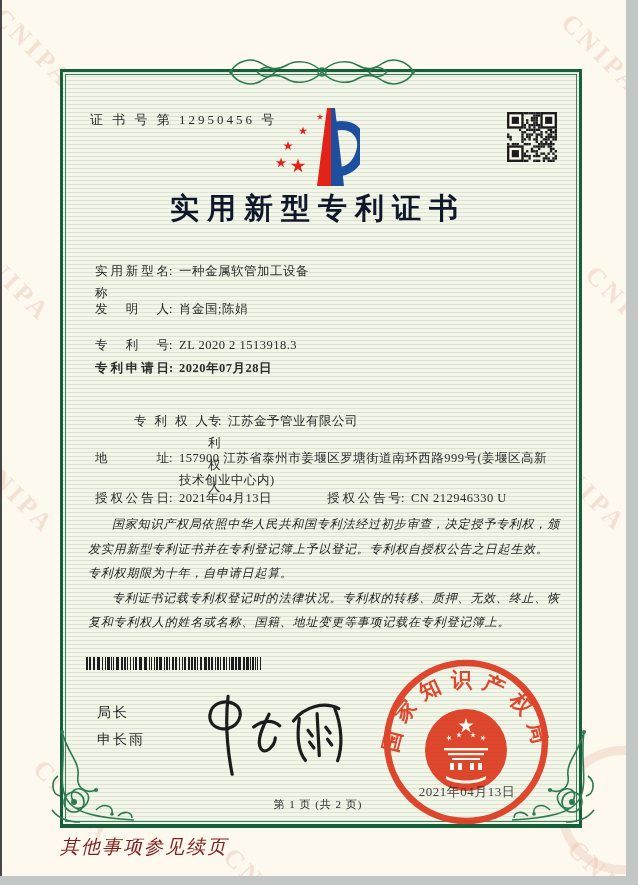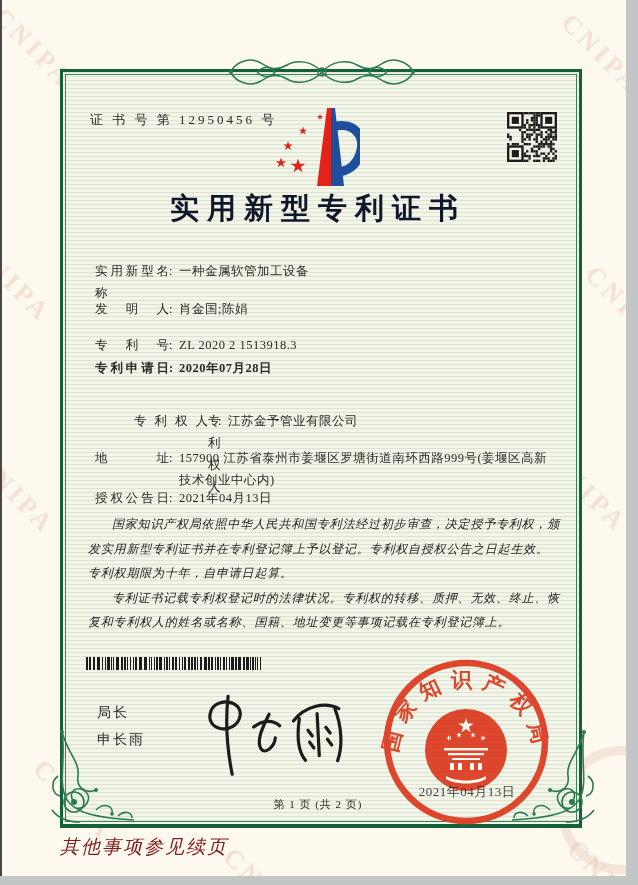--- a/index.html
+++ b/index.html
@@ -354,20 +354,23 @@
       <span class="f-label">专利申请日</span><span class="f-colon">:</span><span class="f-value">2020年07月28日</span>
     </div>
     <div class="abs field-row" style="top:410px;margin-left:39px;">
       <span class="f-label">专利权人</span><span class="f-colon" hidden="">专利权人</span><span class="f-colon">:</span><span class="f-value">江苏金予管业有限公司</span>
     </div>
     <div class="abs field-row" style="top:447px;">
       <span class="f-label">地址</span><span class="f-colon">:</span><span class="f-value addr-value">157900 江苏省泰州市姜堰区罗塘街道南环西路999号(姜堰区高新技术创业中心内)</span>
     </div>
     <div class="abs field-row" style="top:487px;">
       <span class="f-label">授权公告日</span><span class="f-colon">:</span><span class="f-value">2021年04月13日</span>
+      <span class="grant-col2">
+        <span class="f-label">授权公告号</span><span class="f-colon">:</span><span class="f-value">CN 212946330 U</span>
+      </span>
     </div>
 
     <div class="abs paras">
       <p>国家知识产权局依照中华人民共和国专利法经过初步审查，决定授予专利权，颁发实用新型专利证书并在专利登记簿上予以登记。专利权自授权公告之日起生效。专利权期限为十年，自申请日起算。</p>
       <p>专利证书记载专利权登记时的法律状况。专利权的转移、质押、无效、终止、恢复和专利权人的姓名或名称、国籍、地址变更等事项记载在专利登记簿上。</p>
     </div>
 
     <div class="abs barcode">
       <svg viewBox="0 0 178 13" width="178" height="13">
           <rect x="0" y="0" width="2" height="13" fill="#1c1c1c"></rect>

